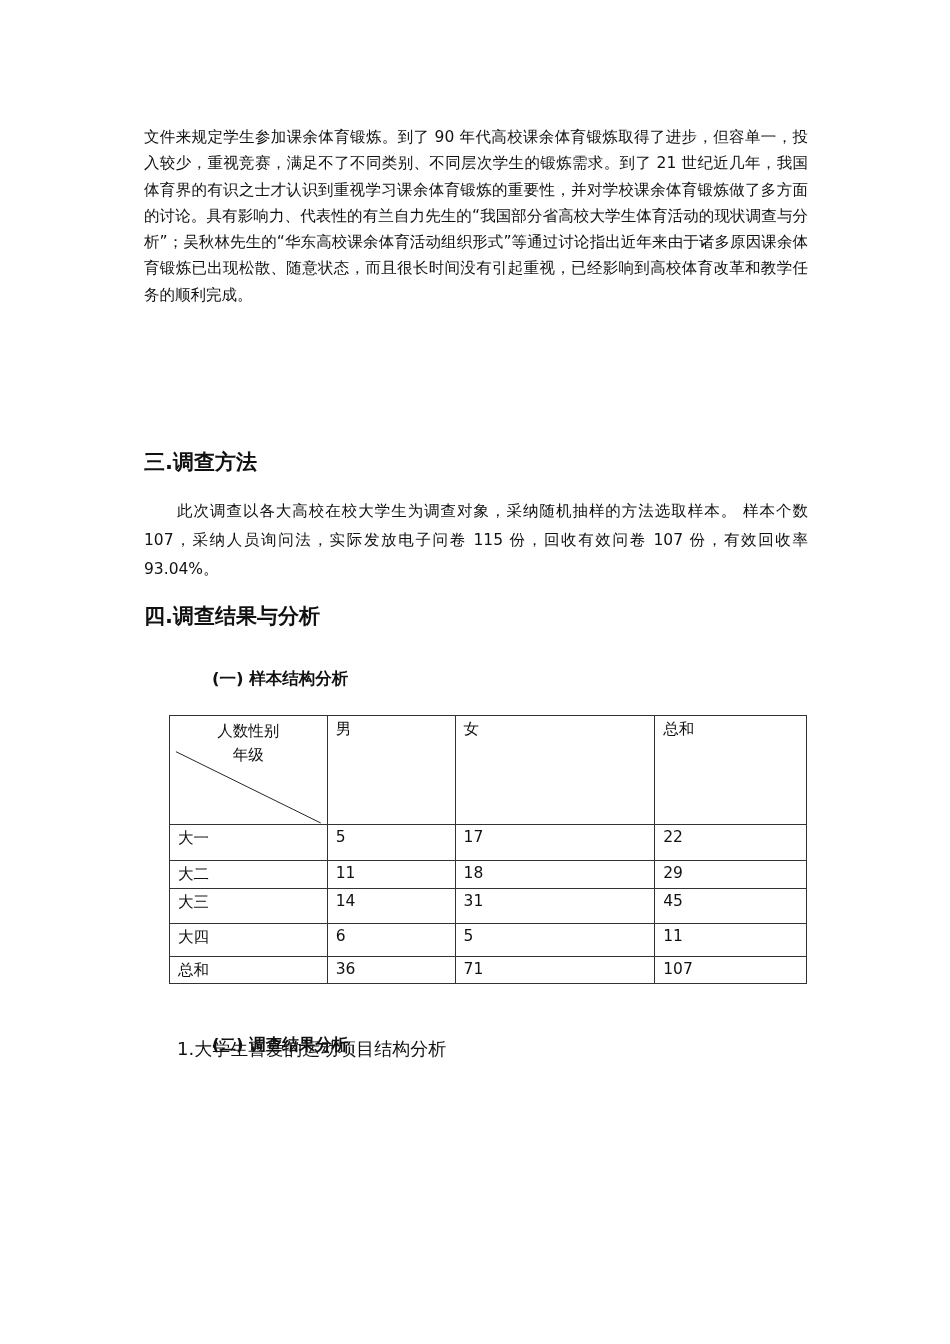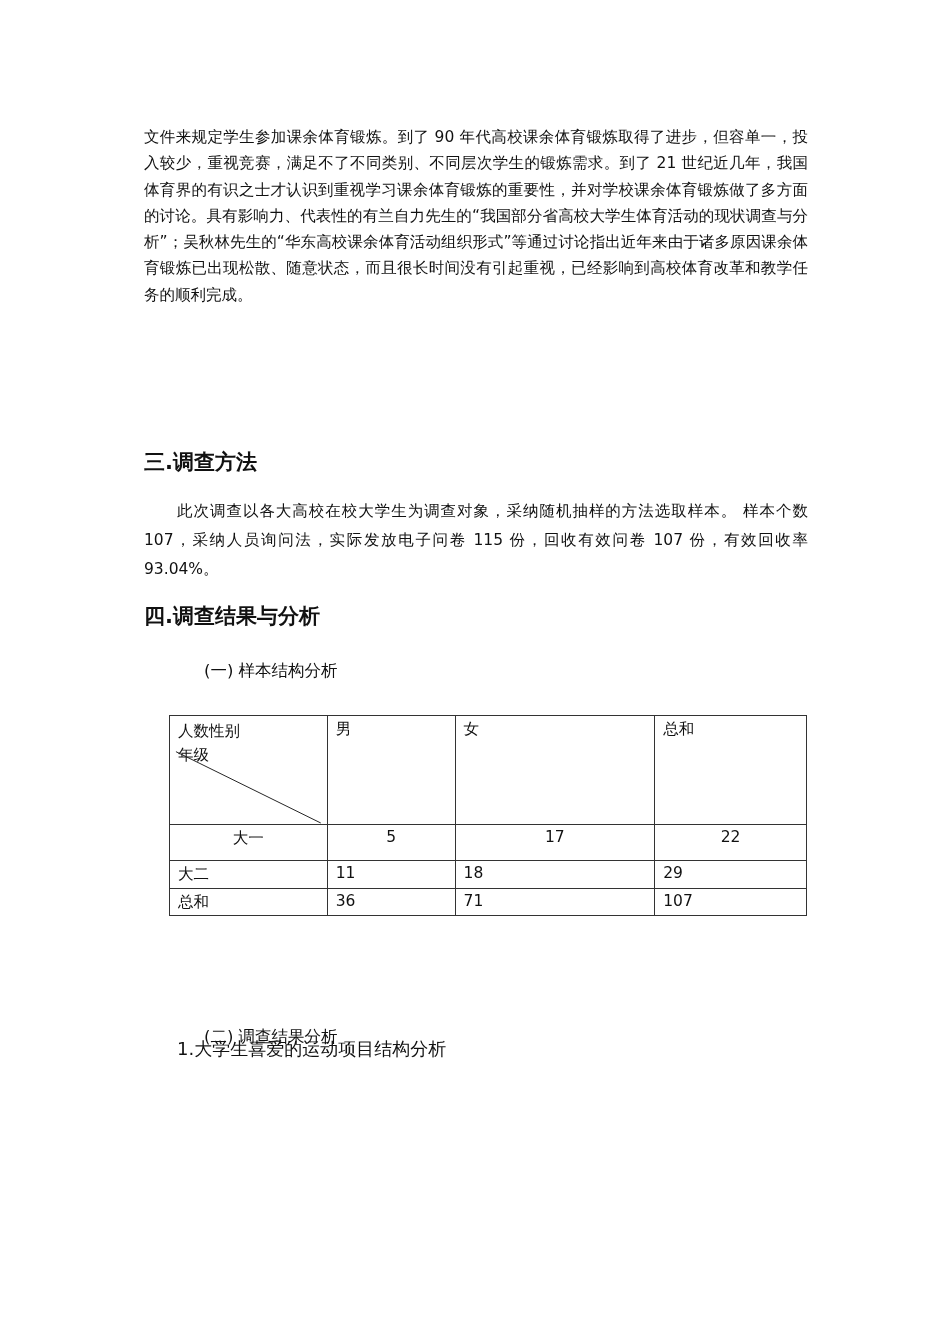--- a/index.html
+++ b/index.html
@@ -3,26 +3,26 @@
 <meta charset="utf-8">
 <style>
   html, body { margin: 0; padding: 0; background: #ffffff; }
   body { width: 950px; height: 1344px; position: relative; overflow: hidden;
          font-family: "DejaVu Sans", "Liberation Sans", sans-serif; color: #111; }
   .page { position: absolute; left: 0; top: 0; width: 950px; height: 1344px; background: #fff; }
   .para { position: absolute; left: 144px; width: 664px; font-size: 15.5px; line-height: 26.3px;
           text-align: justify; text-justify: inter-character; margin: 0; }
   .para.indent { text-indent: 33px; }
   .h2 { position: absolute; left: 144px; font-size: 21px; font-weight: bold; margin: 0; }
-  .h3 { position: absolute; left: 200px; font-size: 16.5px; font-weight: normal; margin: 4px; }
+  .h3 { position: absolute; left: 200px; font-size: 16.5px; font-weight: bold; margin: 12px; }
   .item { position: absolute; left: 177px; font-size: 18px; margin: 0; }
   table.sample { position: absolute; left: 169px; top: 715px; width: 638px;
                  border-collapse: collapse; font-size: 15.5px; }
   table.sample td { border: 1px solid #333; vertical-align: top; padding: 3px 8px 0 8px; }
-  td.diag { position: relative; }
+  td.diag { position: relative; text-align: center; }
   td.diag svg { position: absolute; left: 0; top: 0; width: 100%; height: 100%; }
   .diag-top { display: block; line-height: 24px; }
   .diag-bottom { display: block; line-height: 24px; }
 </style>
 </head>
 <body>
 
 <div class="page">
 
   <p class="para" style="top:124px;">文件来规定学生参加课余体育锻炼。到了 90 年代高校课余体育锻炼取得了进步，但容单一，投入较少，重视竞赛，满足不了不同类别、不同层次学生的锻炼需求。到了 21 世纪近几年，我国体育界的有识之士才认识到重视学习课余体育锻炼的重要性，并对学校课余体育锻炼做了多方面的讨论。具有影响力、代表性的有兰自力先生的“我国部分省高校大学生体育活动的现状调查与分析”；吴秋林先生的“华东高校课余体育活动组织形式”等通过讨论指出近年来由于诸多原因课余体育锻炼已出现松散、随意状态，而且很长时间没有引起重视，已经影响到高校体育改革和教学任务的顺利完成。</p>
@@ -49,31 +49,43 @@
         <svg viewBox="0 0 158 109" preserveAspectRatio="none">
           <line x1="6" y1="36" x2="152" y2="108" stroke="#222" stroke-width="1"></line>
         </svg>
         <span class="diag-top">人数性别</span>
         <span class="diag-bottom">年级</span>
       </td>
       <td>男</td>
       <td>女</td>
       <td>总和</td>
     </tr>
-    <tr style="height:36px;text-align:center;">
+    <tr style="height:36px;">
       <td>大一</td>
       <td>5</td>
       <td>17</td>
       <td>22</td>
     </tr>
     <tr style="height:28px;">
       <td>大二</td>
       <td>11</td>
       <td>18</td>
       <td>29</td>
+    </tr>
+    <tr style="height:35px;">
+      <td>大三</td>
+      <td>14</td>
+      <td>31</td>
+      <td>45</td>
+    </tr>
+    <tr style="height:33px;">
+      <td>大四</td>
+      <td>6</td>
+      <td>5</td>
+      <td>11</td>
     </tr>
     <tr style="height:27px;">
       <td>总和</td>
       <td>36</td>
       <td>71</td>
       <td>107</td>
     </tr>
   </tbody>
     </table>
 

